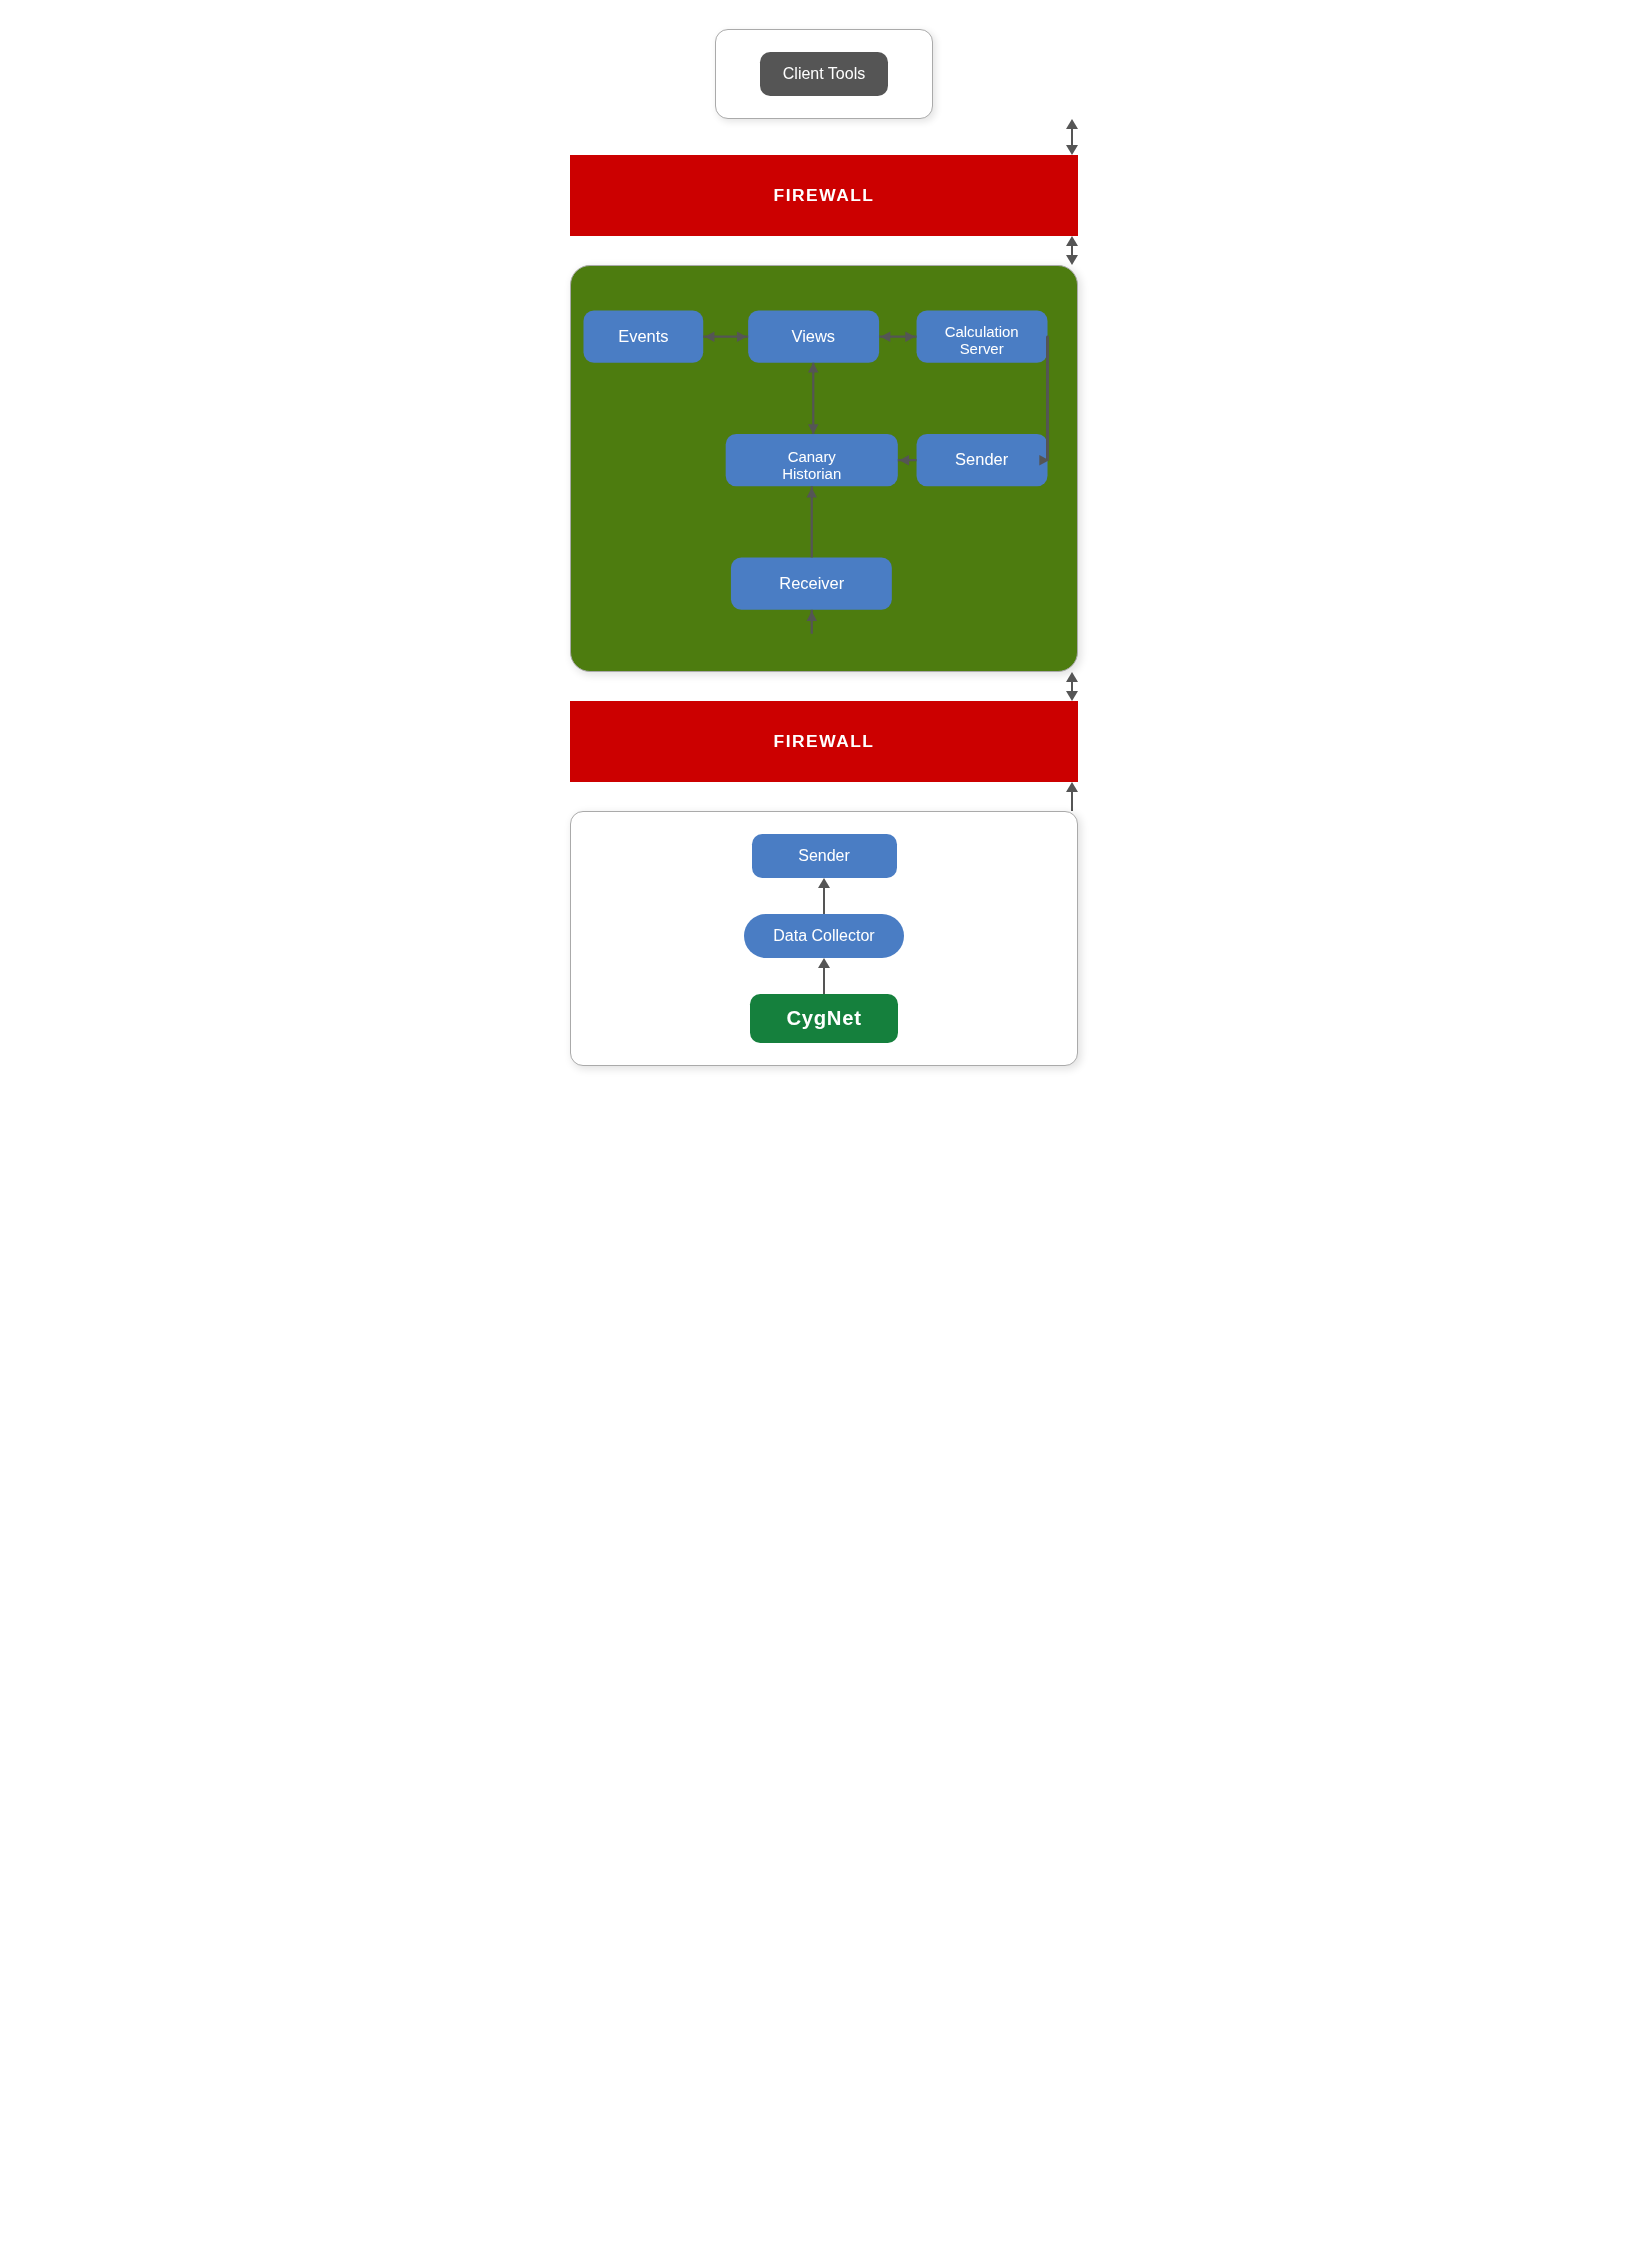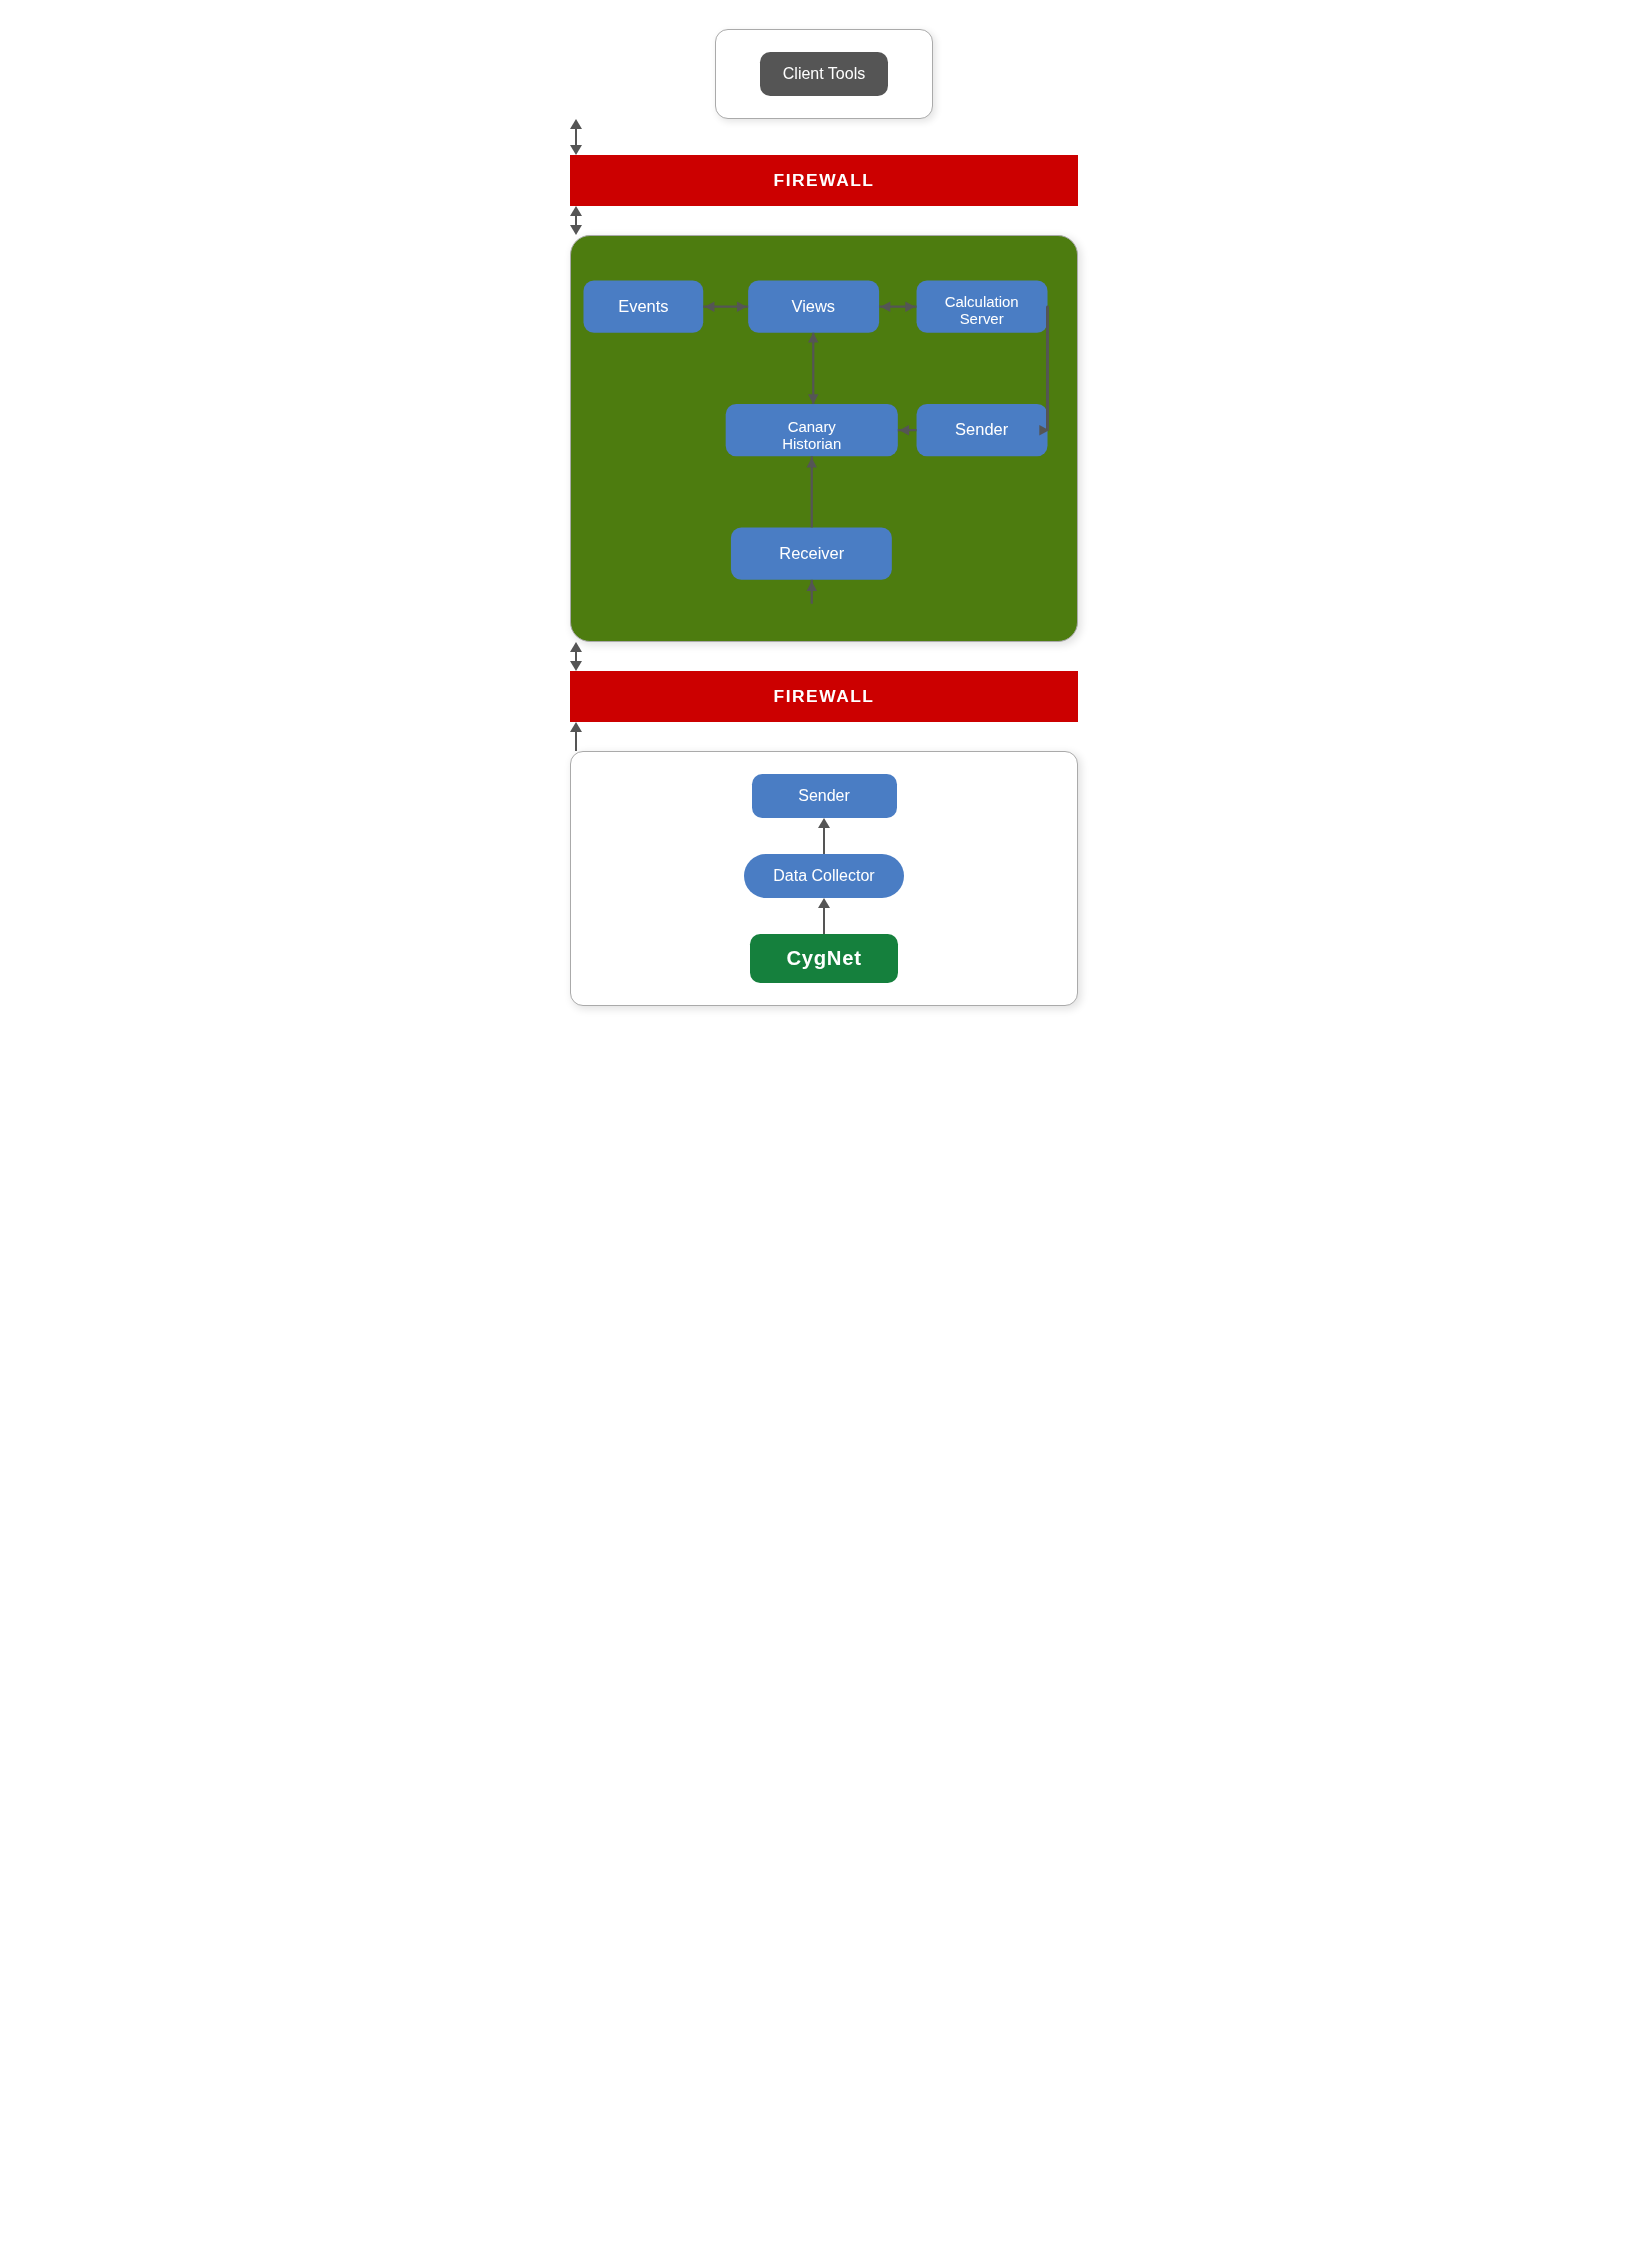--- a/index.html
+++ b/index.html
@@ -9,21 +9,21 @@
       display: flex;
       justify-content: center;
       align-items: flex-start;
       min-height: 100vh;
       padding: 14.5px;
     }
     .diagram-container {
       width: 508px;
       display: flex;
       flex-direction: column;
-      align-items: flex-start;
+      align-items: flex-end;
       gap: 0;
     }
 
     
     .blue-box {
       background: #4a7dc4;
       color: #fff;
       border-radius: 10.2px;
       font-size: 16px;
       font-weight: 500;
@@ -43,21 +43,21 @@
     }
 
     
     .firewall-bar {
       background: #c00;
       color: #fff;
       font-weight: 800;
       font-size: 17.4px;
       letter-spacing: 1.5px;
       text-align: center;
-      padding: 15px 0;
+      padding: 30px 0;
       width: 100%;
     }
 
     .cygnet-box {
       background: #15803d;
       color: #fff;
       border-radius: 10.2px;
       font-size: 20.3px;
       font-weight: 900;
       padding: 13px 36px;

